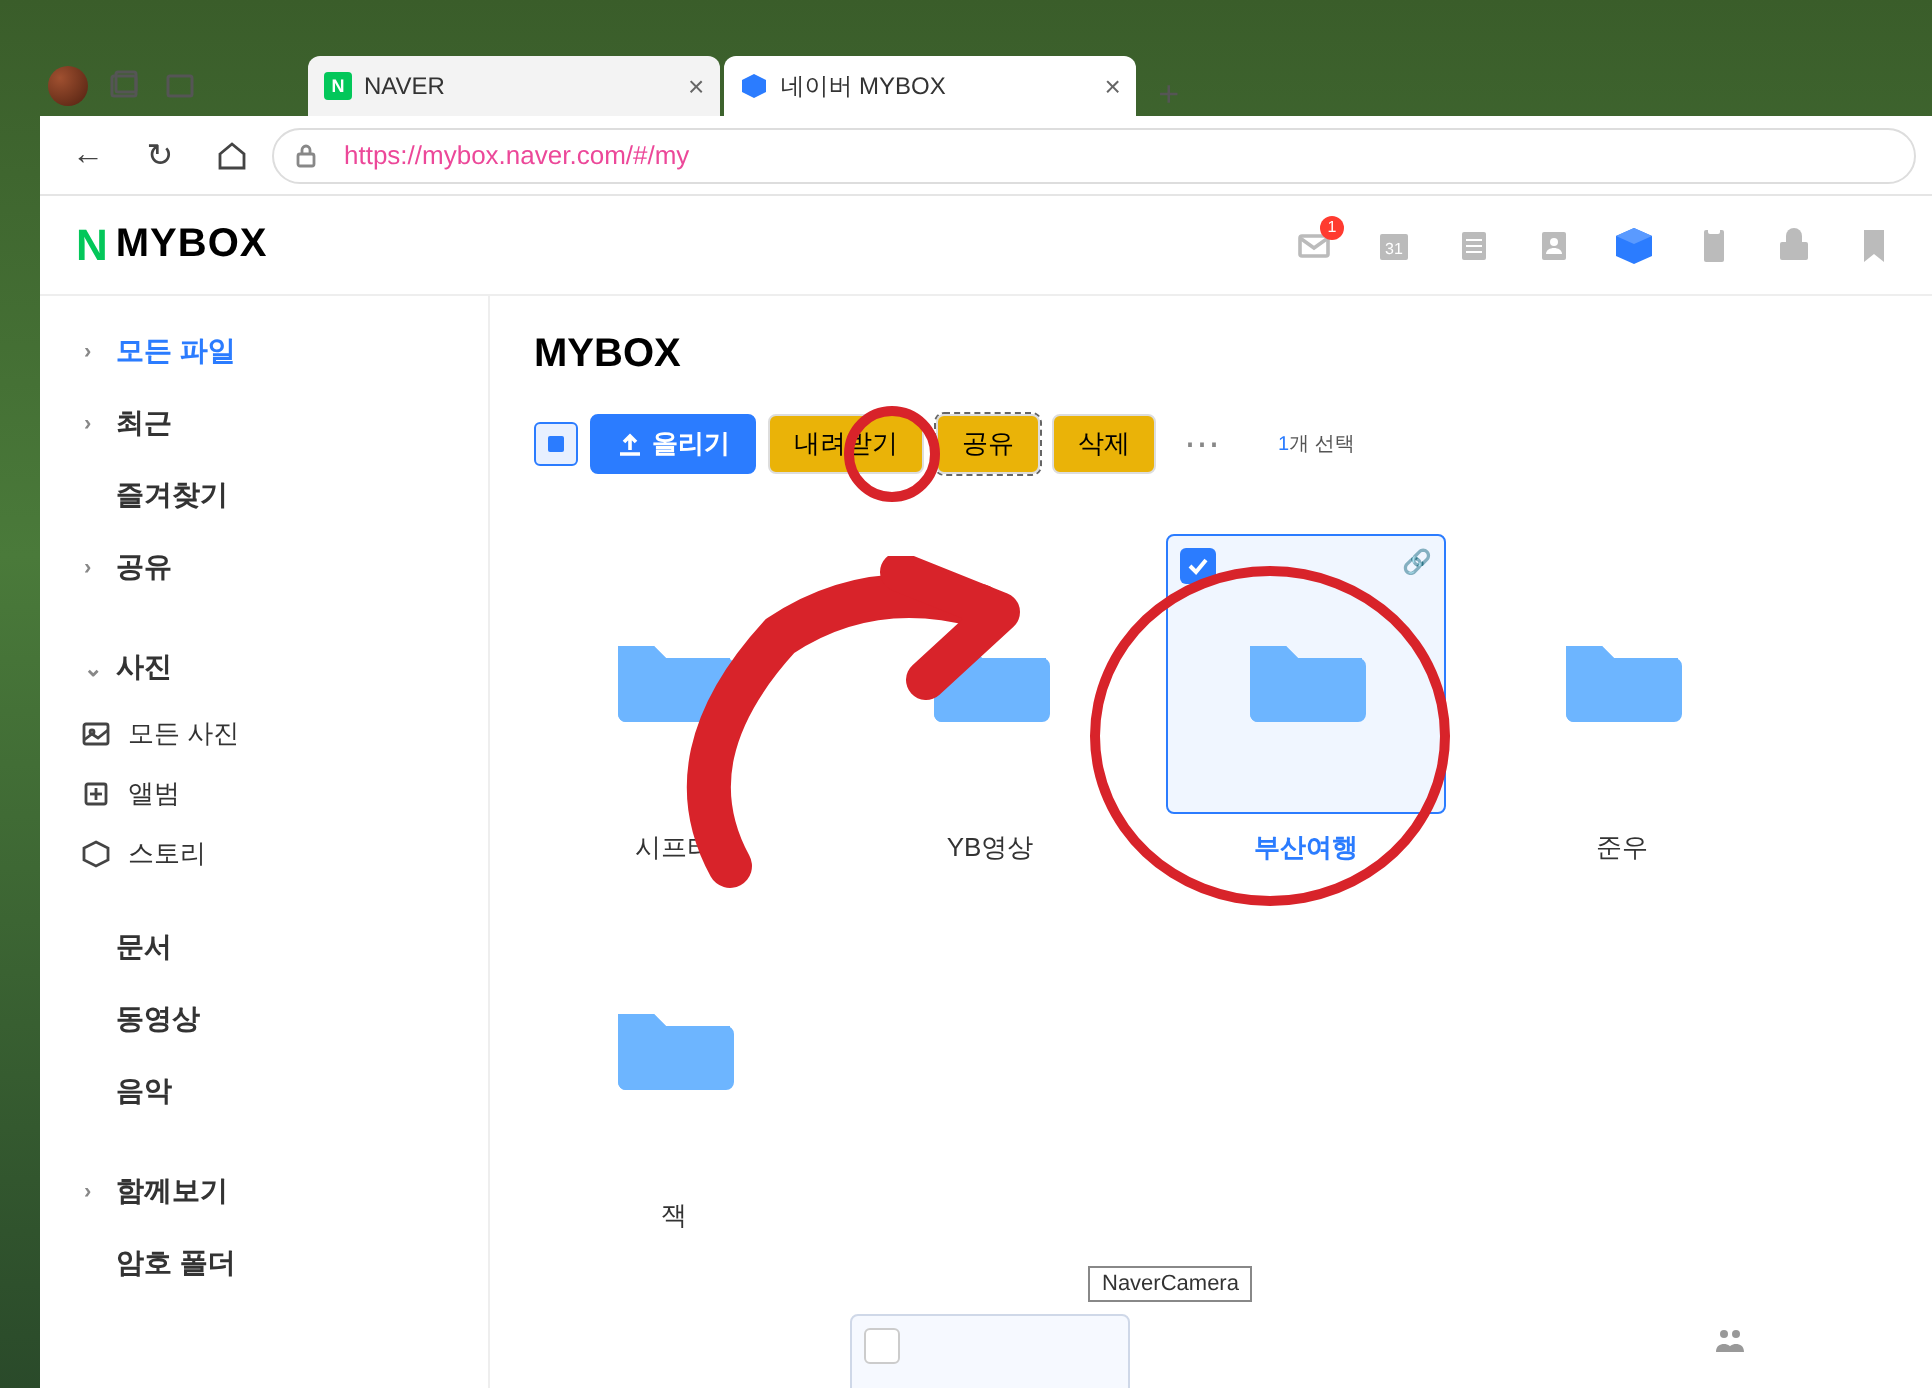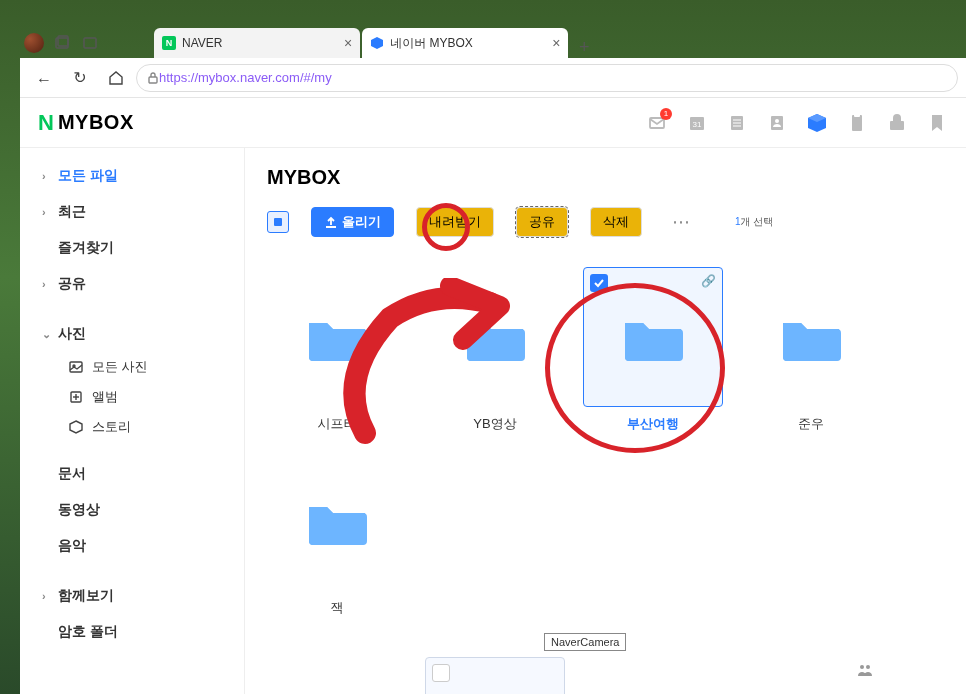--- a/index.html
+++ b/index.html
@@ -12,44 +12,44 @@
 .tab.active { background: #fff; justify-content: space-between; }
 .tab-close { color: #666; font-size: 14px; cursor: pointer; margin-left: 6px; }
 .tab-icon { width: 14px; height: 14px; display: inline-flex; align-items: center; justify-content: center; }
 .new-tab { width: 28px; text-align: center; font-size: 18px; color: #555; cursor: pointer; }
 
 .chrome-btn { width: 28px; height: 28px; display: inline-flex; align-items: center; justify-content: center; color: #555; }
 .avatar { width: 20px; height: 20px; border-radius: 50%; background: radial-gradient(circle at 30% 30%, #a05030, #502010); }
 
 .addr-bar { position: absolute; top: 58px; left: 20px; right: 0; height: 40px; background: #fff; display: flex; align-items: center; padding: 0 8px; gap: 4px; border-bottom: 1px solid #e5e5e5; }
 .addr-btn { width: 32px; height: 32px; display: inline-flex; align-items: center; justify-content: center; color: #444; font-size: 16px; cursor: pointer; }
-.addr-field { flex: 1; display: flex; align-items: center; height: 28px; border: 1px solid #ddd; border-radius: 14px; padding: 0 10px; font-size: 13px; color: #8b5cf6; gap: 0; }
+.addr-field { flex: 1; display: flex; align-items: center; height: 28px; border: 1px solid #ddd; border-radius: 14px; padding: 0 10px; font-size: 13px; color: #ec4899; gap: 13px; }
 
 
 .app { position: absolute; top: 98px; left: 20px; right: 0; bottom: 0; background: #fff; display: flex; flex-direction: column; }
 .app-header { height: 50px; display: flex; align-items: center; padding: 0 18px; border-bottom: 1px solid #eee; }
 .logo-n { color: #03c75a; font-weight: 900; font-size: 22px; margin-right: 4px; }
 .logo-text { font-weight: 800; font-size: 20px; letter-spacing: 0.5px; }
 .header-icons { margin-left: auto; display: flex; gap: 18px; align-items: center; }
 .h-icon { width: 22px; height: 22px; color: #bbb; position: relative; display: inline-flex; align-items: center; justify-content: center; }
 .h-icon.active { color: #2b7cff; }
 .h-badge { position: absolute; top: -4px; right: -4px; width: 12px; height: 12px; background: #ff3b30; color: #fff; font-size: 8px; border-radius: 50%; display: flex; align-items: center; justify-content: center; }
 
 .app-body { flex: 1; display: flex; overflow: hidden; }
 .sidebar { width: 225px; border-right: 1px solid #eee; padding: 10px 0; overflow-y: auto; }
 .sb-item { display: flex; align-items: center; height: 36px; padding: 0 22px; font-size: 14px; color: #333; cursor: pointer; gap: 6px; }
 .sb-item.top { font-weight: 600; }
 .sb-item.active { color: #2b7cff; font-weight: 700; }
-.sb-sub { padding-left: 48px; font-size: 13px; height: 30px; gap: 8px; color: #333; display: flex; align-items: center; cursor: pointer; }
+.sb-sub { padding-left: 20px; font-size: 13px; height: 30px; gap: 8px; color: #333; display: flex; align-items: center; cursor: pointer; }
 .sb-sub .sub-icon { width: 16px; height: 16px; color: #444; display: inline-flex; align-items: center; justify-content: center; }
 .chev { font-size: 11px; color: #888; width: 10px; }
 
 .main { flex: 1; padding: 18px 0 0 22px; overflow: hidden; position: relative; }
 .main-title { font-size: 20px; font-weight: 800; margin-bottom: 18px; }
-.toolbar { display: flex; align-items: center; gap: 22px; margin-bottom: 30px; }
+.toolbar { display: flex; align-items: center; gap: 6px; margin-bottom: 30px; }
 .tb-check { width: 22px; height: 22px; border: 1px solid #2b7cff; border-radius: 3px; display: inline-flex; align-items: center; justify-content: center; background: #e8f0ff; }
 .tb-check-inner { width: 8px; height: 8px; background: #2b7cff; border-radius: 1px; }
 .btn { height: 30px; padding: 0 12px; font-size: 13px; border: 1px solid #ddd; background: #eab308; border-radius: 4px; display: inline-flex; align-items: center; gap: 4px; cursor: pointer; }
 .btn.primary { background: #2b7cff; color: #fff; border-color: #2b7cff; font-weight: 600; }
 .btn.focused { outline: 1px dashed #666; }
 .tb-more { font-size: 18px; color: #888; padding: 0 8px; cursor: pointer; letter-spacing: 1px; }
 .sel-count { margin-left: 14px; font-size: 10px; color: #2b7cff; }
 
 .grid { display: flex; flex-wrap: wrap; gap: 18px 18px; }
 .folder-card { width: 140px; display: flex; flex-direction: column; align-items: center; cursor: pointer; }

